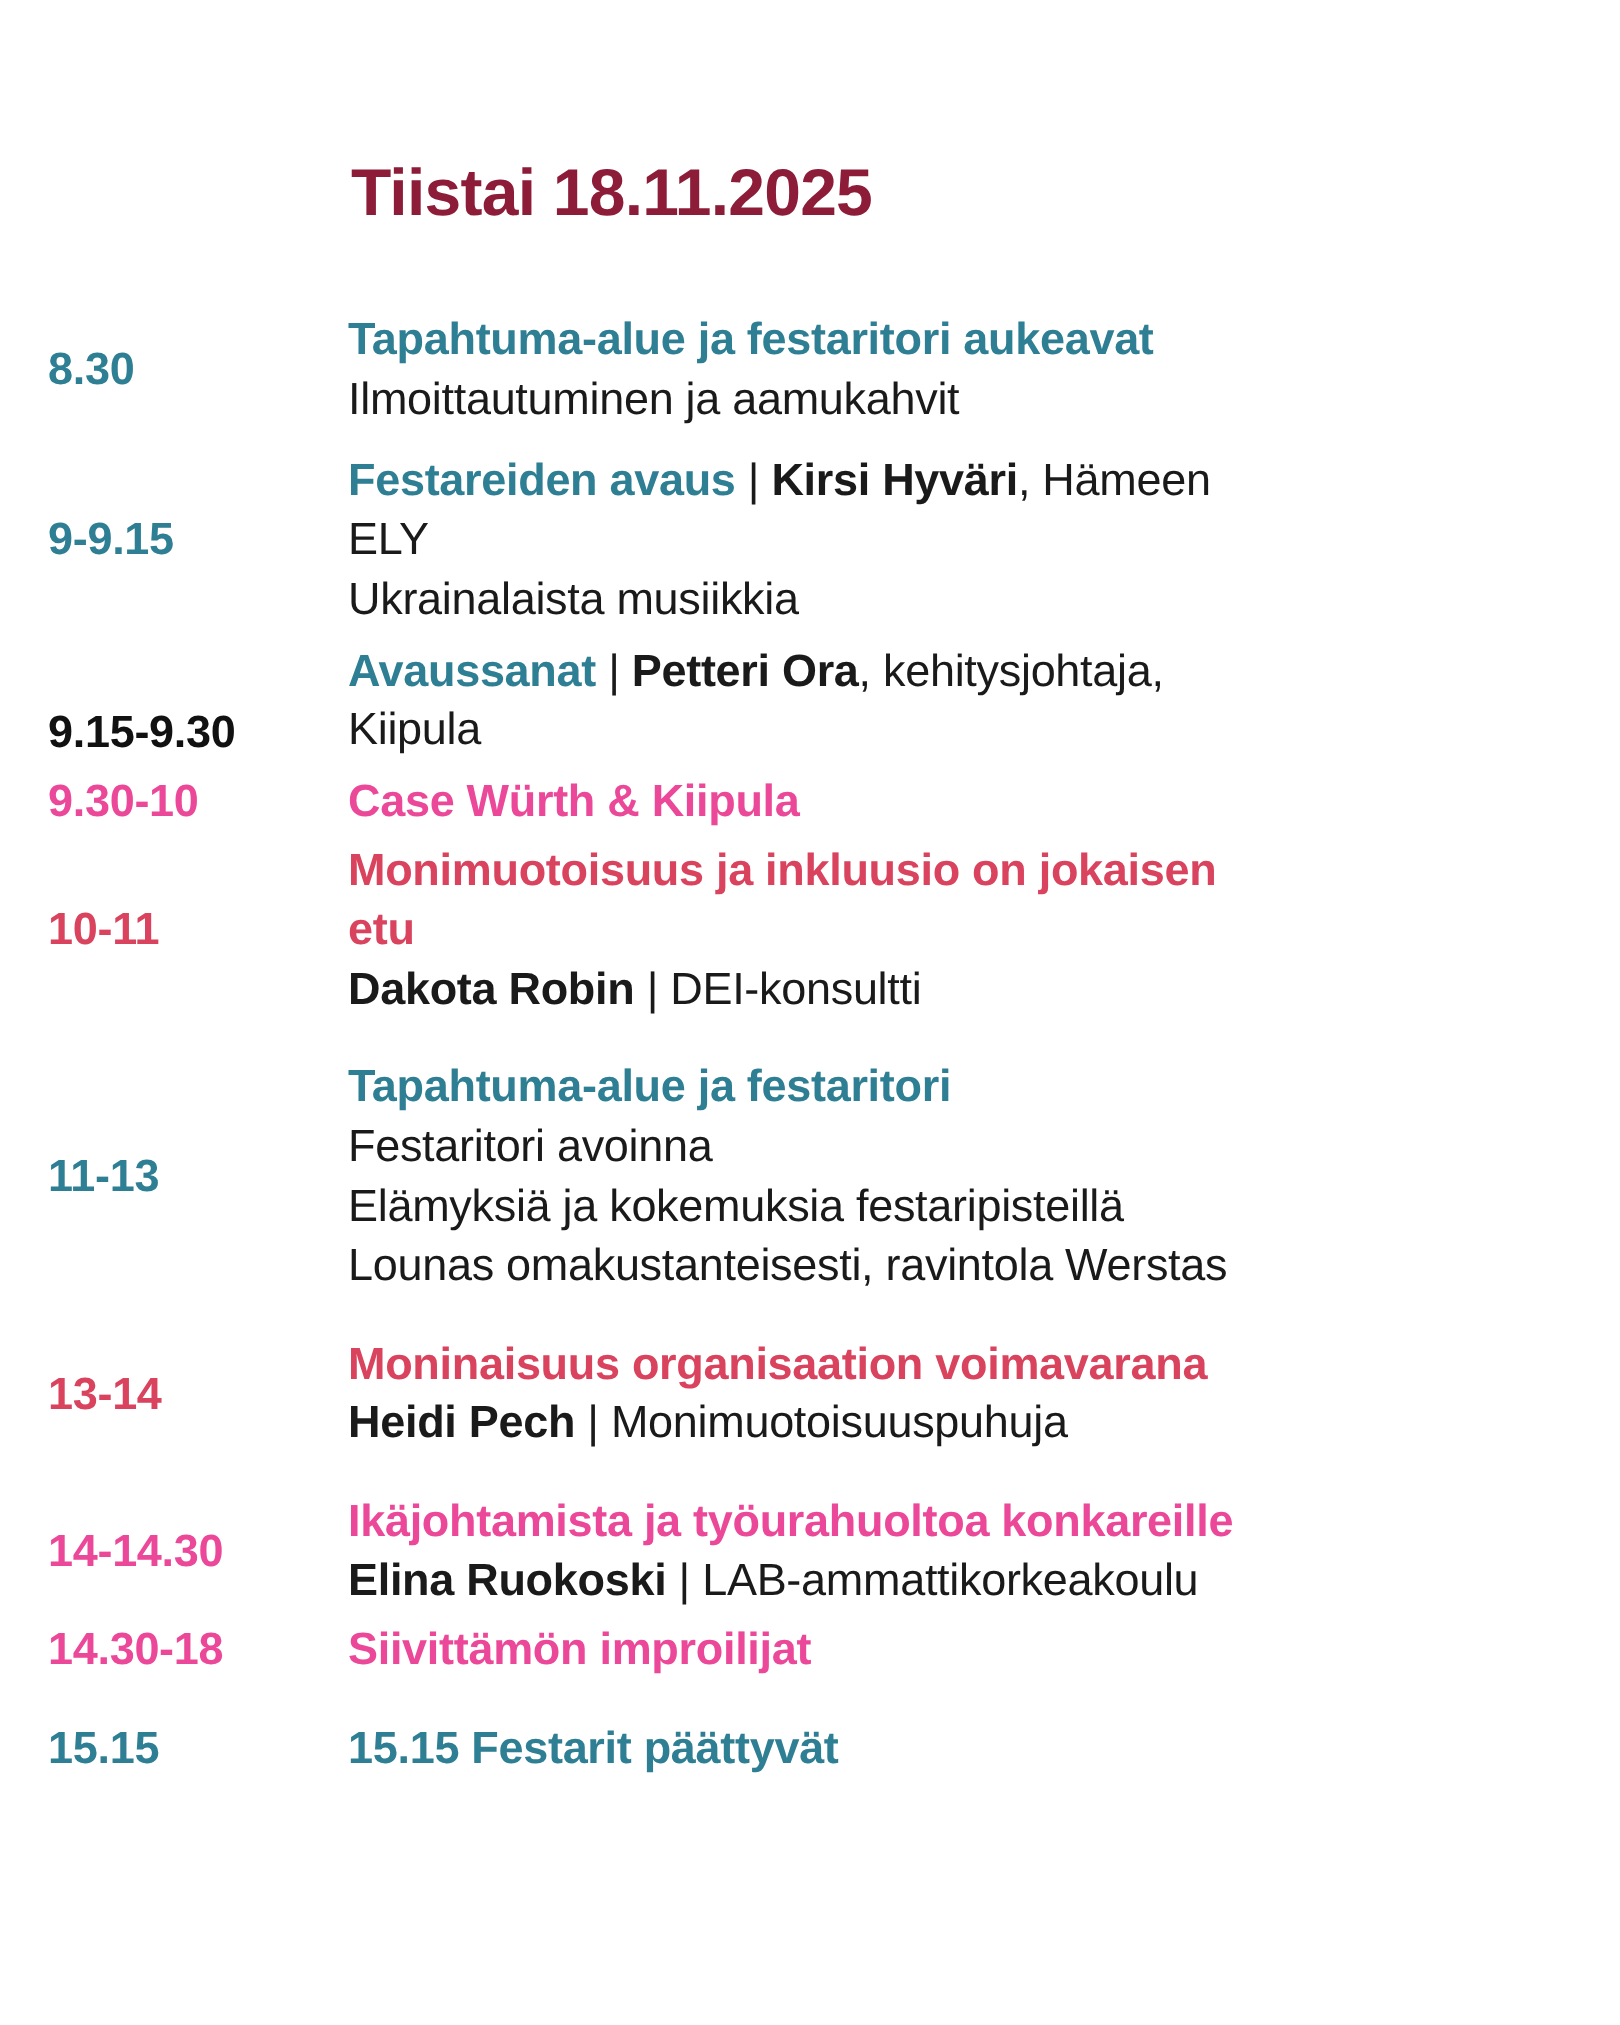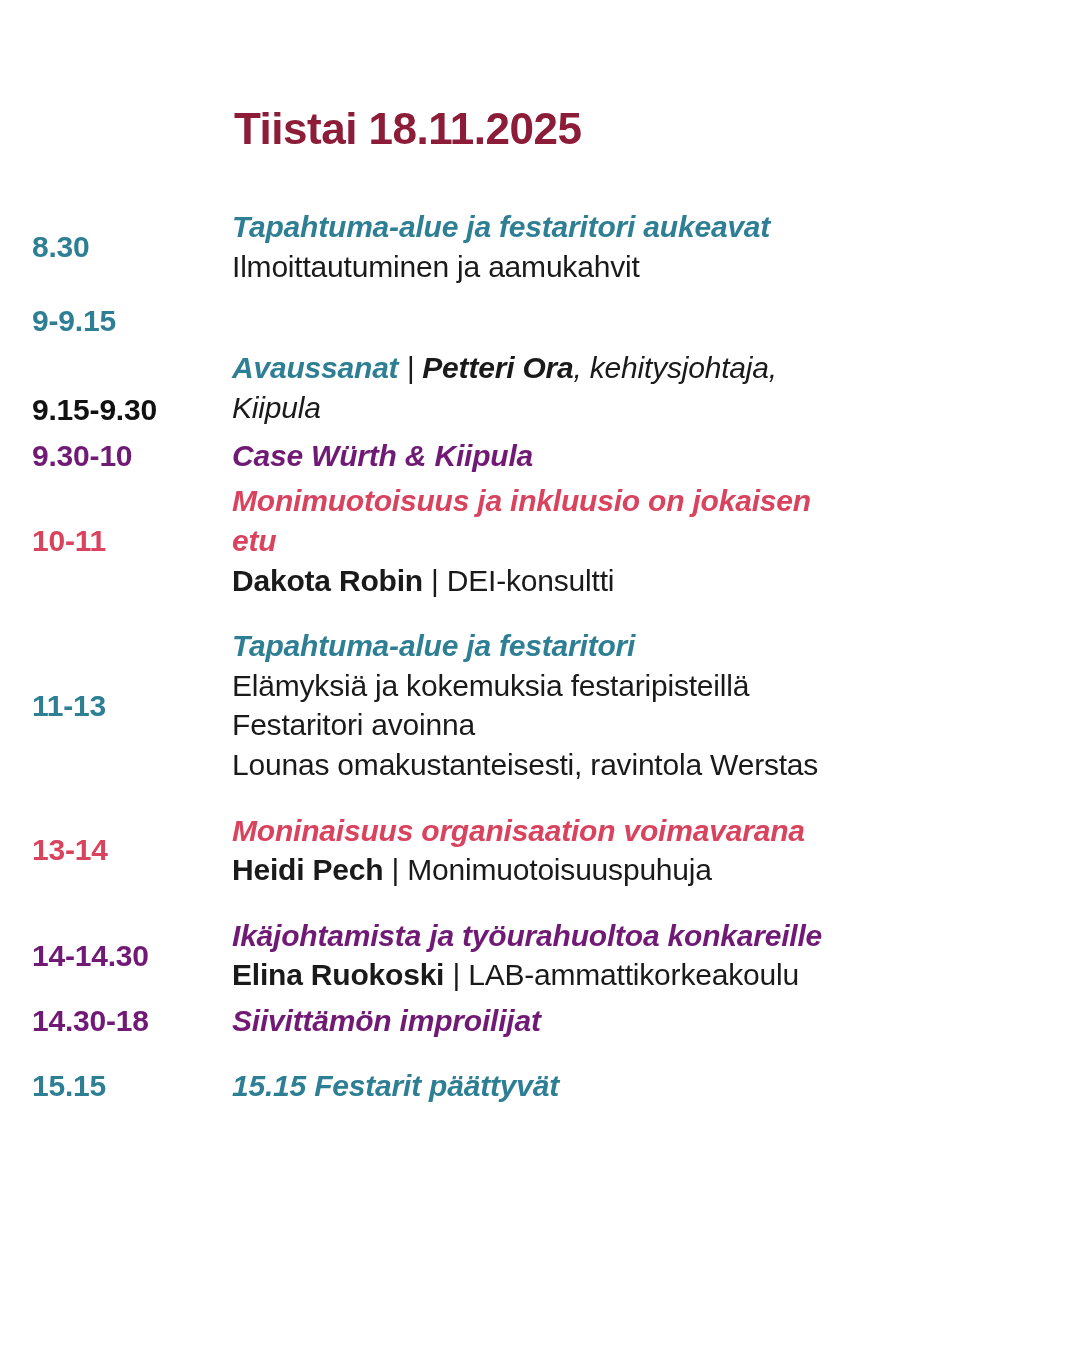--- a/index.html
+++ b/index.html
@@ -48,21 +48,20 @@
   }
   .body {
     flex: 1 1 auto;
     font-size: 30px;
     line-height: 1.32;
     letter-spacing: -0.2px;
   }
   .headline {
     font-weight: bold;
     display: block;
-    font-style: italic;
   }
   .headline .sep {
     font-weight: normal;
     color: #1a1a1a;
   }
   .headline .person {
     font-weight: bold;
     color: #1a1a1a;
   }
   .headline .plain {
@@ -75,21 +74,21 @@
     color: #1a1a1a;
   }
   .sub .person {
     font-weight: bold;
   }
   .sub .sep {
     font-weight: normal;
   }
   .c-teal { color: #2e7f94; }
   .c-dark { color: #111111; margin-top: 44px; }
-  .c-orange { color: #701a75; }
+  .c-orange { color: #ec4899; }
   .c-red { color: #d9435e; }
 
   .row.tight { margin-bottom: 6px; }
   .row.loose { margin-bottom: 26px; }
 </style>
 </head>
 <body>
 
 <div class="page">
 
@@ -100,20 +99,24 @@
     <div class="row">
       <div class="time c-teal">8.30</div>
       <div class="body">
         <span class="headline c-teal">Tapahtuma-alue ja festaritori aukeavat</span>
         <span class="sub">Ilmoittautuminen ja aamukahvit</span>
       </div>
     </div>
 
     <div class="row tight">
       <div class="time c-teal">9-9.15</div>
+      <div class="body">
+        <span class="headline c-teal"><span>Festareiden avaus</span><span class="sep"> | </span><span class="person">Kirsi Hyväri</span><span class="plain">, Hämeen ELY</span></span>
+        <span class="sub">Ukrainalaista musiikkia</span>
+      </div>
     </div>
 
     <div class="row tight">
       <div class="time c-dark">9.15-9.30</div>
       <div class="body">
         <span class="headline c-teal"><span>Avaussanat</span><span class="sep"> | </span><span class="person">Petteri Ora</span><span class="plain">, kehitysjohtaja, Kiipula</span></span>
       </div>
     </div>
 
     <div class="row tight">
@@ -128,22 +131,22 @@
       <div class="body">
         <span class="headline c-red">Monimuotoisuus ja inkluusio on jokaisen etu</span>
         <span class="sub"><span class="person">Dakota Robin</span><span class="sep"> | </span><span>DEI-konsultti</span></span>
       </div>
     </div>
 
     <div class="row loose">
       <div class="time c-teal">11-13</div>
       <div class="body">
         <span class="headline c-teal">Tapahtuma-alue ja festaritori</span>
+        <span class="sub">Festaritori avoinna</span>
         <span class="sub">Elämyksiä ja kokemuksia festaripisteillä</span>
-        <span class="sub">Festaritori avoinna</span>
         <span class="sub">Lounas omakustanteisesti, ravintola Werstas</span>
       </div>
     </div>
 
     <div class="row loose">
       <div class="time c-red">13-14</div>
       <div class="body">
         <span class="headline c-red">Moninaisuus organisaation voimavarana</span>
         <span class="sub"><span class="person">Heidi Pech</span><span class="sep"> | </span><span>Monimuotoisuuspuhuja</span></span>
       </div>

